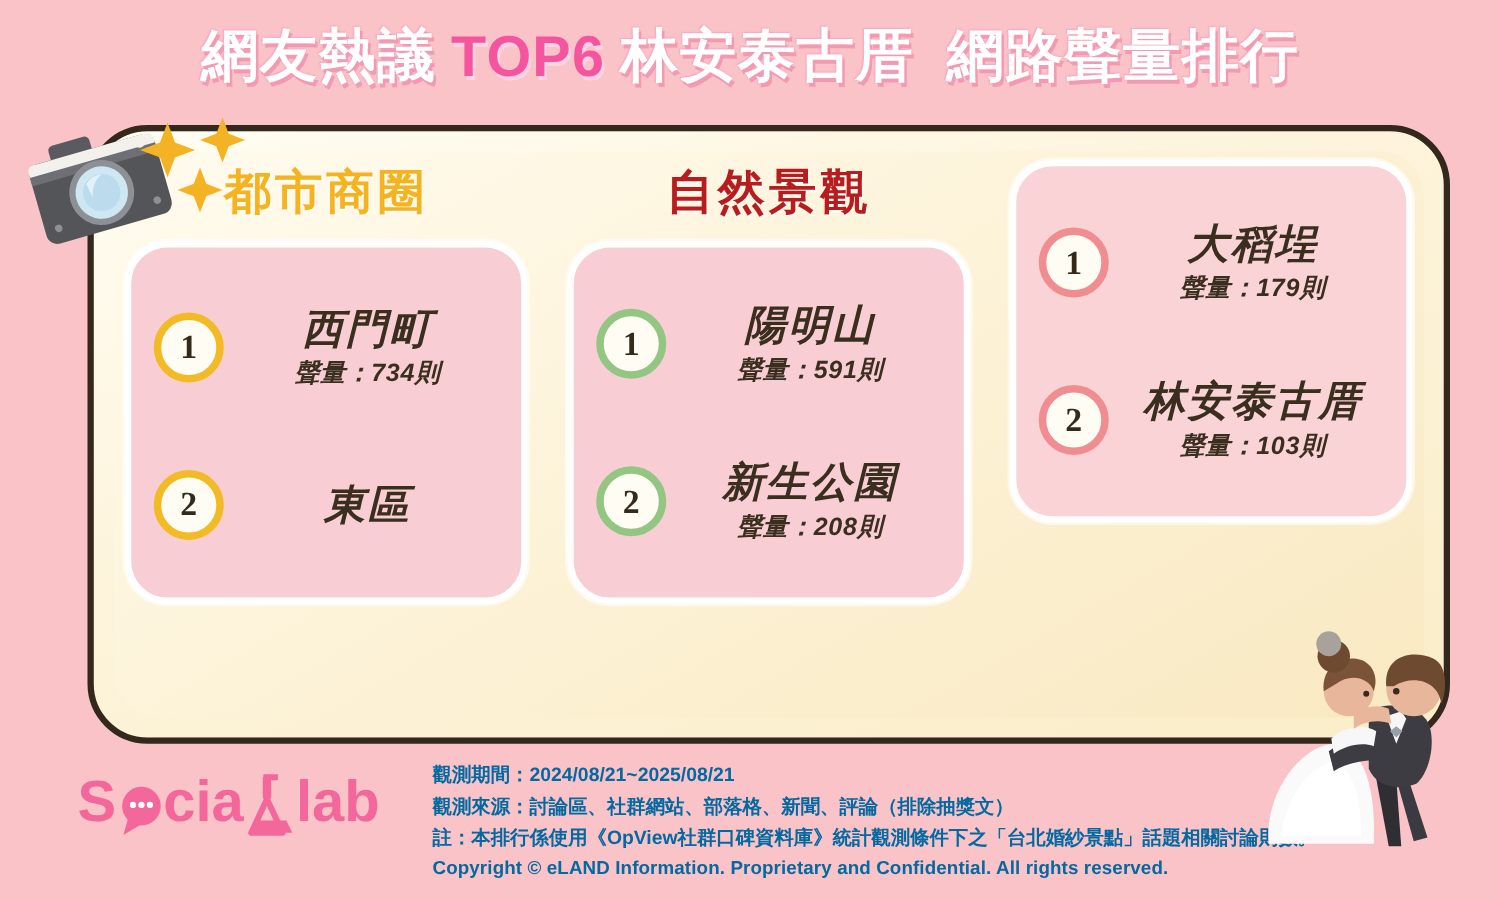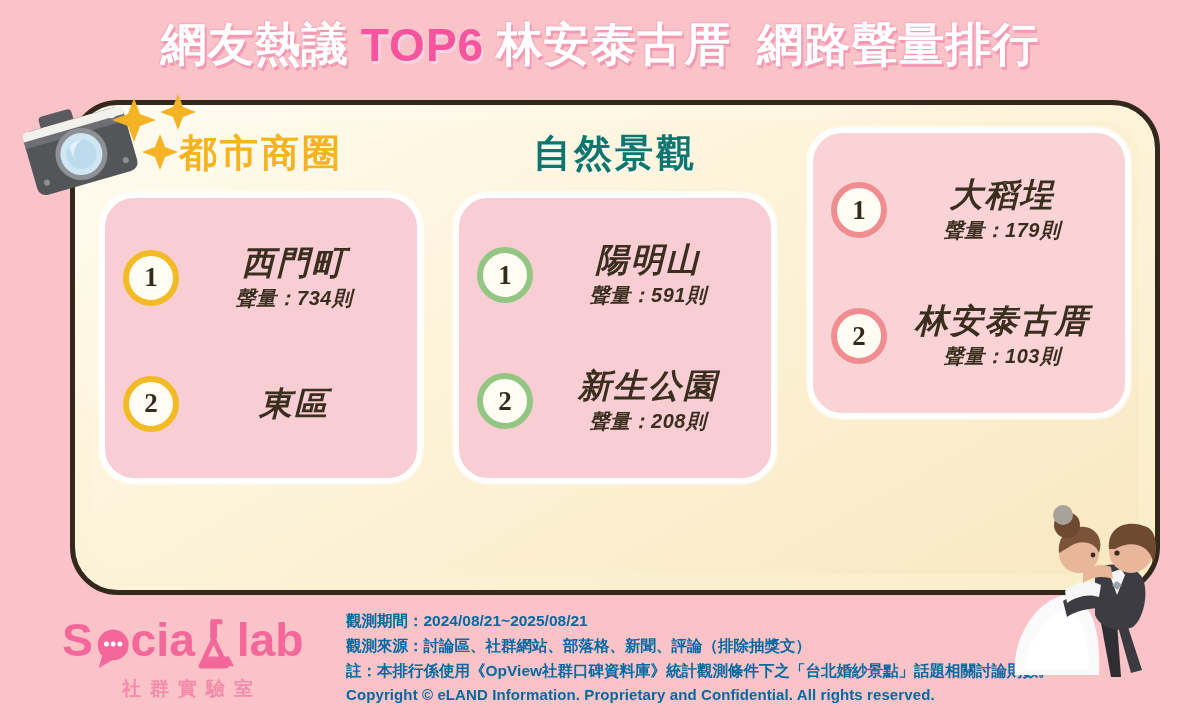--- a/index.html
+++ b/index.html
@@ -46,21 +46,21 @@
     display:flex; z-index:4; padding:28px 30px 30px 30px; gap:32px;
   }
   .col{ flex:1; display:flex; flex-direction:column; align-items:center; }
 
   .col-head{
     font-size:38px; font-weight:bold; letter-spacing:3px;
     margin-bottom:14px; white-space:nowrap;
     text-shadow:1px 2px 0 rgba(255,255,255,.85);
   }
   .col-head.c0{ color:#F5B320; }
-  .col-head.c1{ color:#0f766e; }
+  .col-head.c1{ color:#b91c1c; }
   .col-head.c2{ color:#F08084; }
 
   .card{
     width:100%; max-width:330px; height:290px;
     border-radius:34px;
     background:#F8CED4;
     border:5px solid #FFFFFF;
     box-shadow:0 0 0 2px rgba(255,255,255,.6);
     display:flex; flex-direction:column; justify-content:space-around;
     padding:14px 12px;
@@ -255,21 +255,20 @@
         <circle cx="60" cy="31" r="2.6" fill="#FFFFFF"></circle>
       </g>
       <text x="71" y="44" font-family="Liberation Sans, sans-serif" font-size="48" font-weight="bold" fill="#F4679B">cia</text>
 
       <g fill="none" stroke="#F4679B" stroke-width="5" stroke-linejoin="round">
         <path d="M154 8 l12 0 M158 8 l0 16 l-14 30 l26 0 l-14 -30 l0 -16"></path>
       </g>
       <path d="M149 44 l24 0 l5 10 l-34 0 z" fill="#F4679B"></path>
       <text x="181" y="44" font-family="Liberation Sans, sans-serif" font-size="48" font-weight="bold" fill="#F4679B">lab</text>
     </svg>
-    <div id="logo-sub">社群實驗室</div>
   </div>
 
   <div id="footnotes">
     <div>觀測期間：2024/08/21~2025/08/21</div>
     <div>觀測來源：討論區、社群網站、部落格、新聞、評論（排除抽獎文）</div>
     <div>註：本排行係使用《OpView社群口碑資料庫》統計觀測條件下之「台北婚紗景點」話題相關討論則數。</div>
     <div id="fn-copy">Copyright © eLAND Information. Proprietary and Confidential. All rights reserved.</div>
   </div>
 
 </div>

